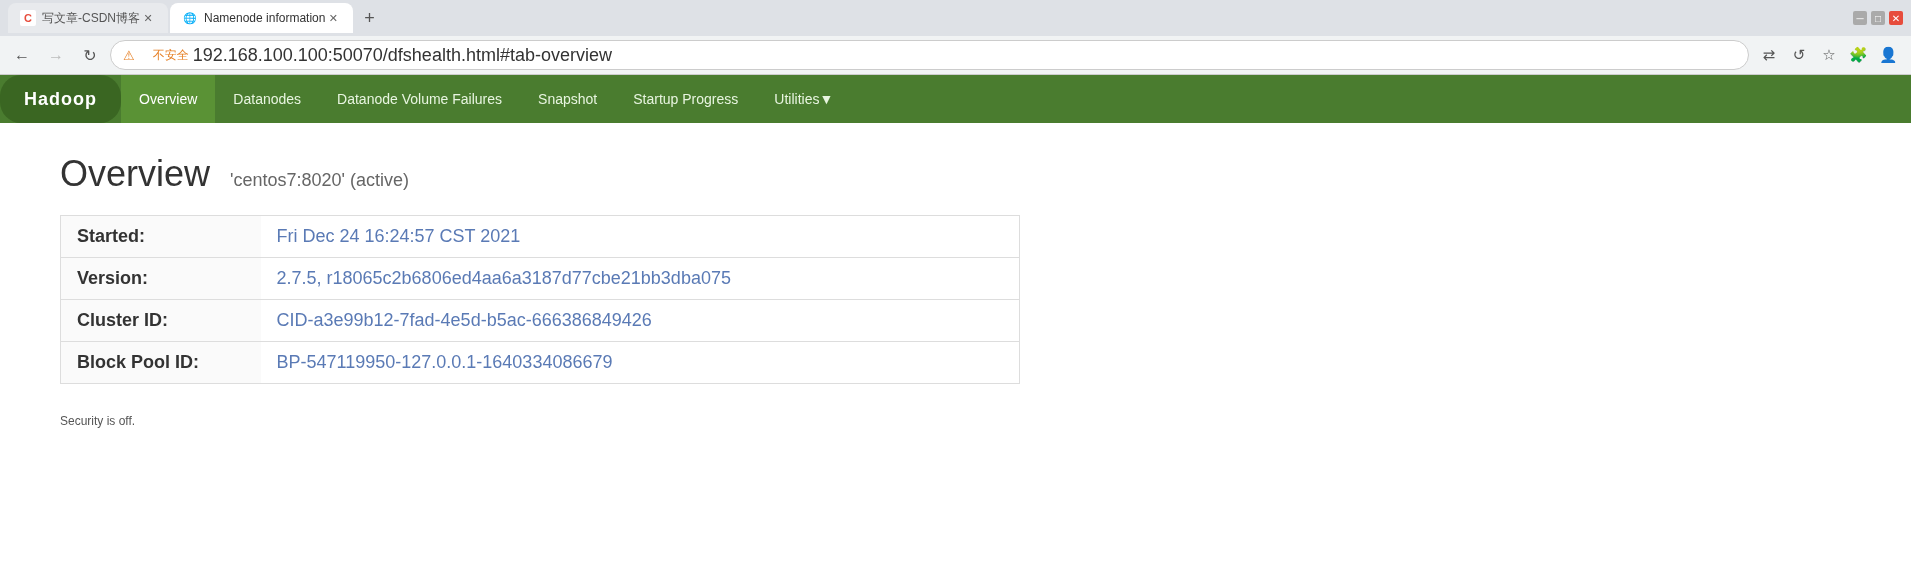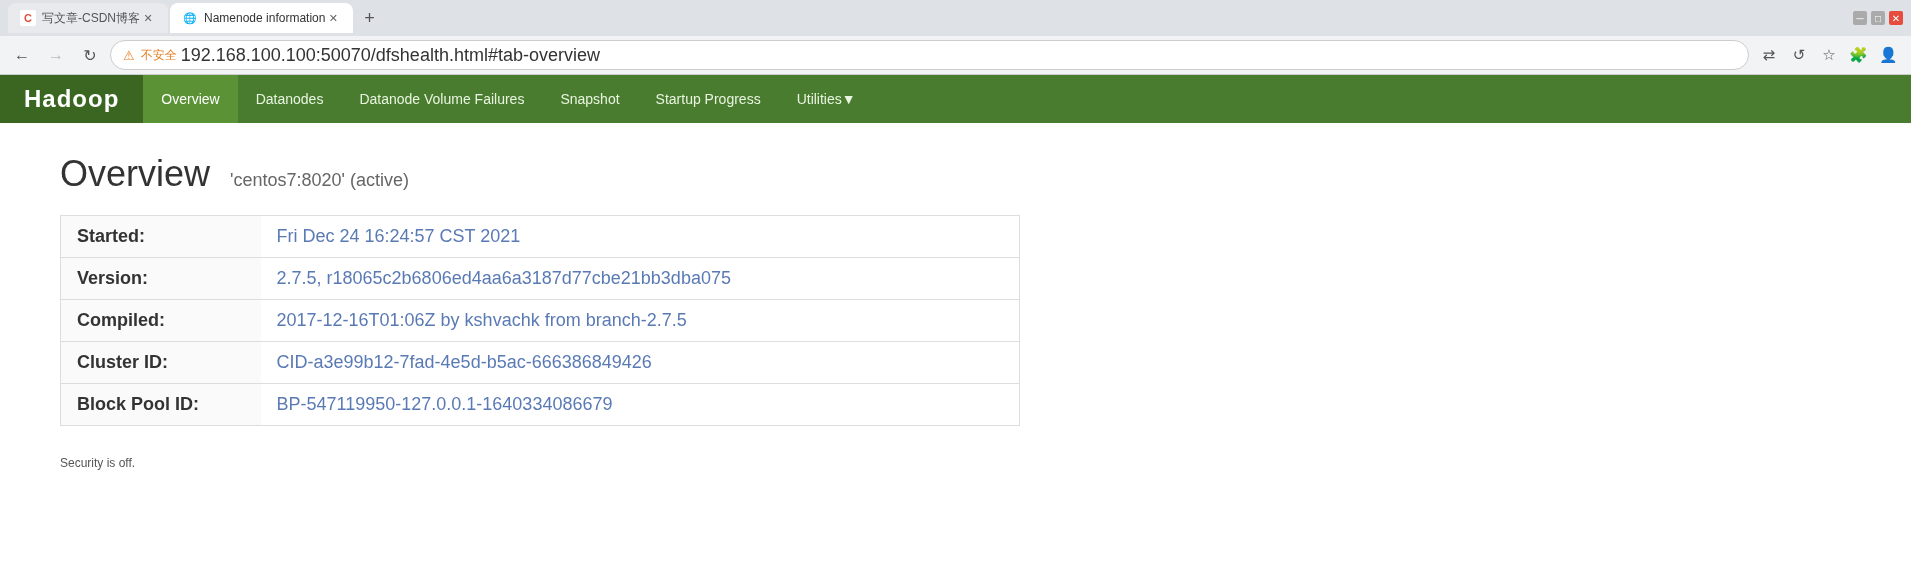--- a/index.html
+++ b/index.html
@@ -115,20 +115,21 @@
     }
     .address-bar .lock-icon {
       color: #e67e22;
       margin-right: 6px;
       font-size: 13px;
     }
     .address-bar .insecure-label {
       color: #e67e22;
       font-size: 12px;
       margin-right: 4px;
+      margin-left: 12px;
     }
     .address-bar .url-text {
       color: #333;
       font-size: 18px;
     }
     .address-bar-actions {
       display: flex;
       align-items: center;
       gap: 2px;
     }
@@ -148,27 +149,28 @@
     .navbar {
       background: #4a7c2f;
       display: flex;
       align-items: center;
       padding: 0 0;
       height: 48px;
     }
     .navbar-brand {
       background: #3a6622;
       color: #fff;
-      font-size: 24px;
+      font-size: 18px;
       font-weight: bold;
       padding: 0 24px;
       height: 100%;
       display: flex;
       align-items: center;
       letter-spacing: 1px;
+      border-radius: 21px;
     }
     .navbar-links {
       display: flex;
       align-items: center;
       height: 100%;
     }
     .nav-link {
       color: #e8f5e0;
       padding: 0 18px;
       height: 100%;
@@ -326,24 +328,20 @@
     <tbody id="info-table-body">
     <tr>
           <td>Started:</td>
           <td>Fri Dec 24 16:24:57 CST 2021</td>
         </tr>
         <tr>
           <td>Version:</td>
           <td>2.7.5, r18065c2b6806ed4aa6a3187d77cbe21bb3dba075</td>
         </tr>
         <tr>
-          <td>Compiled:</td>
-          <td>2017-12-16T01:06Z by kshvachk from branch-2.7.5</td>
-        </tr>
-        <tr>
           <td>Cluster ID:</td>
           <td>CID-a3e99b12-7fad-4e5d-b5ac-666386849426</td>
         </tr>
         <tr>
           <td>Block Pool ID:</td>
           <td>BP-547119950-127.0.0.1-1640334086679</td>
         </tr>
       </tbody>
   </table>
 

